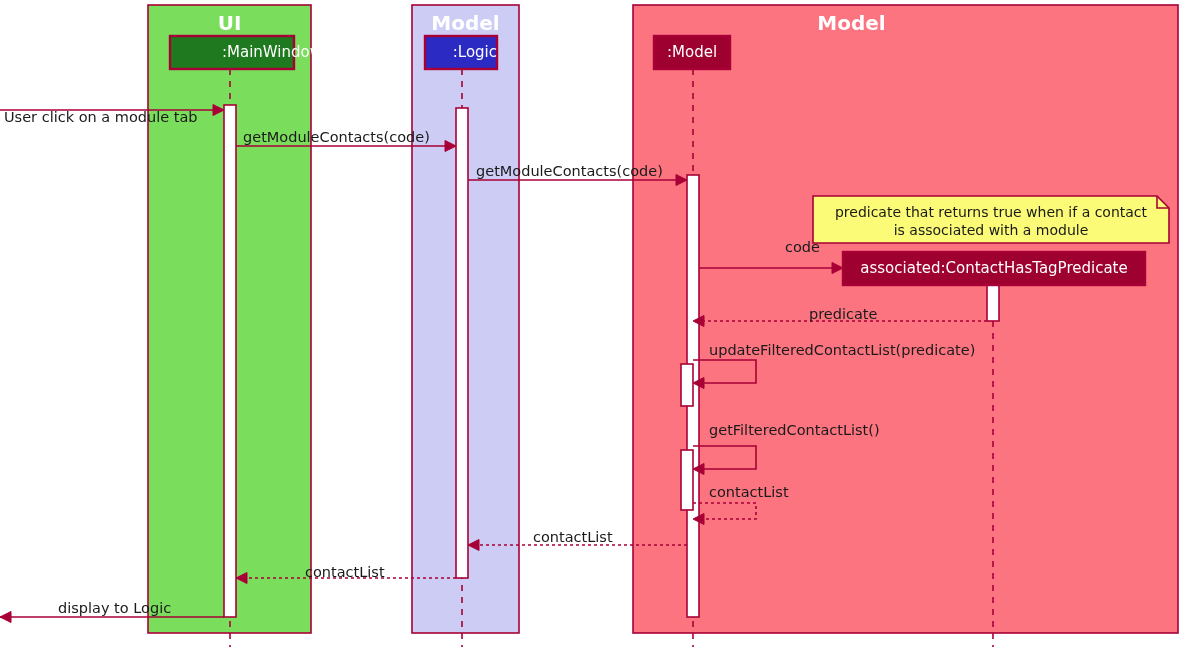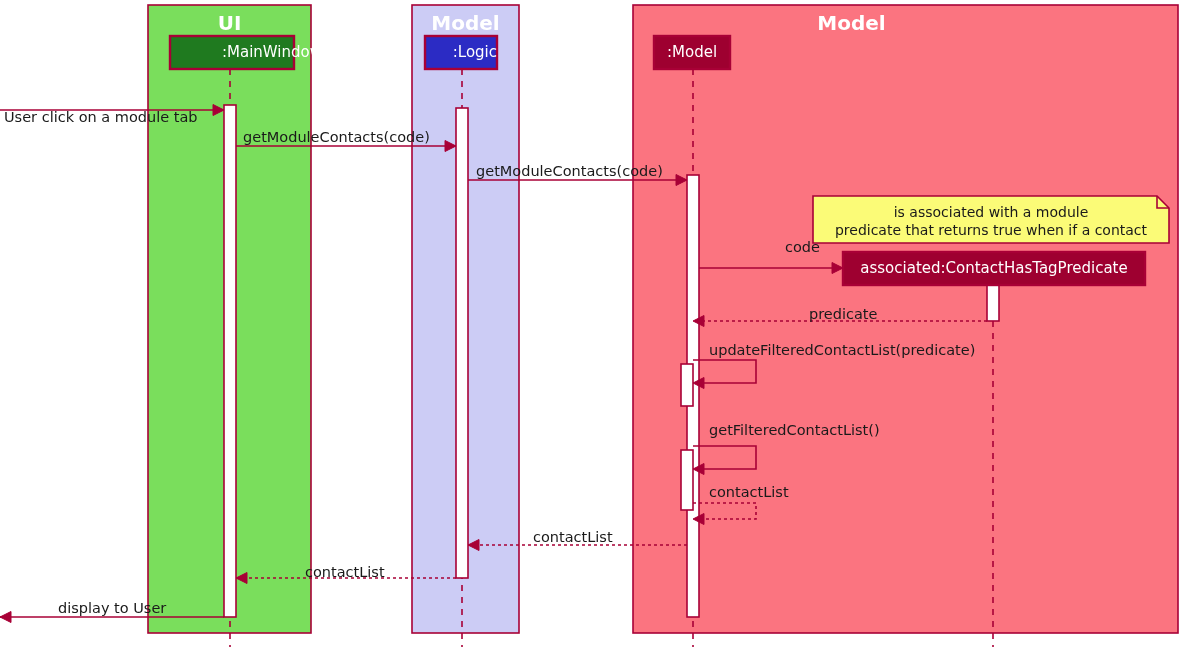--- a/index.html
+++ b/index.html
@@ -65,21 +65,21 @@
     <div class="part-lbl" style="left: 425px; top: 45px; width: 72px; text-align: right;">:Logic</div>
     <div class="part-lbl" style="left: 654px; top: 45px; width: 76px; text-align: center;">:Model</div>
     <div class="part-lbl" style="left: 843px; top: 261px; width: 302px; text-align: center;">associated:ContactHasTagPredicate</div>
     <div class="lbl" style="left: 4px; top: 94px; margin-top: 16px;">User click on a module tab</div>
     <div class="lbl" style="left: 243px; top: 130px;">getModuleContacts(code)</div>
     <div class="lbl" style="left: 476px; top: 164px;">getModuleContacts(code)</div>
     <div class="lbl" style="left: 750px; top: 240px; margin-left: 35px;">code</div>
     <div class="lbl" style="left: 809px; top: 307px;">predicate</div>
     <div class="lbl" style="left: 533px; top: 530px;">contactList</div>
     <div class="lbl" style="left: 305px; top: 565px;">contactList</div>
-    <div class="lbl" style="left: 58px; top: 601px;">display to User</div>
+    <div class="lbl" style="left: 58px; top: 601px;">display to Logic</div>
     <div class="lbl" style="left: 709px; top: 343px;">updateFilteredContactList(predicate)</div>
     <div class="lbl" style="left: 709px; top: 423px;">getFilteredContactList()</div>
     <div class="lbl" style="left: 709px; top: 485px;">contactList</div>
     <div class="note-txt" style="left: 813px; top: 204px; width: 356px;">
+      <div>predicate that returns true when if a contact</div>
       <div>is associated with a module</div>
-      <div>predicate that returns true when if a contact</div>
     </div>
   </div>
 
 </body></html>

